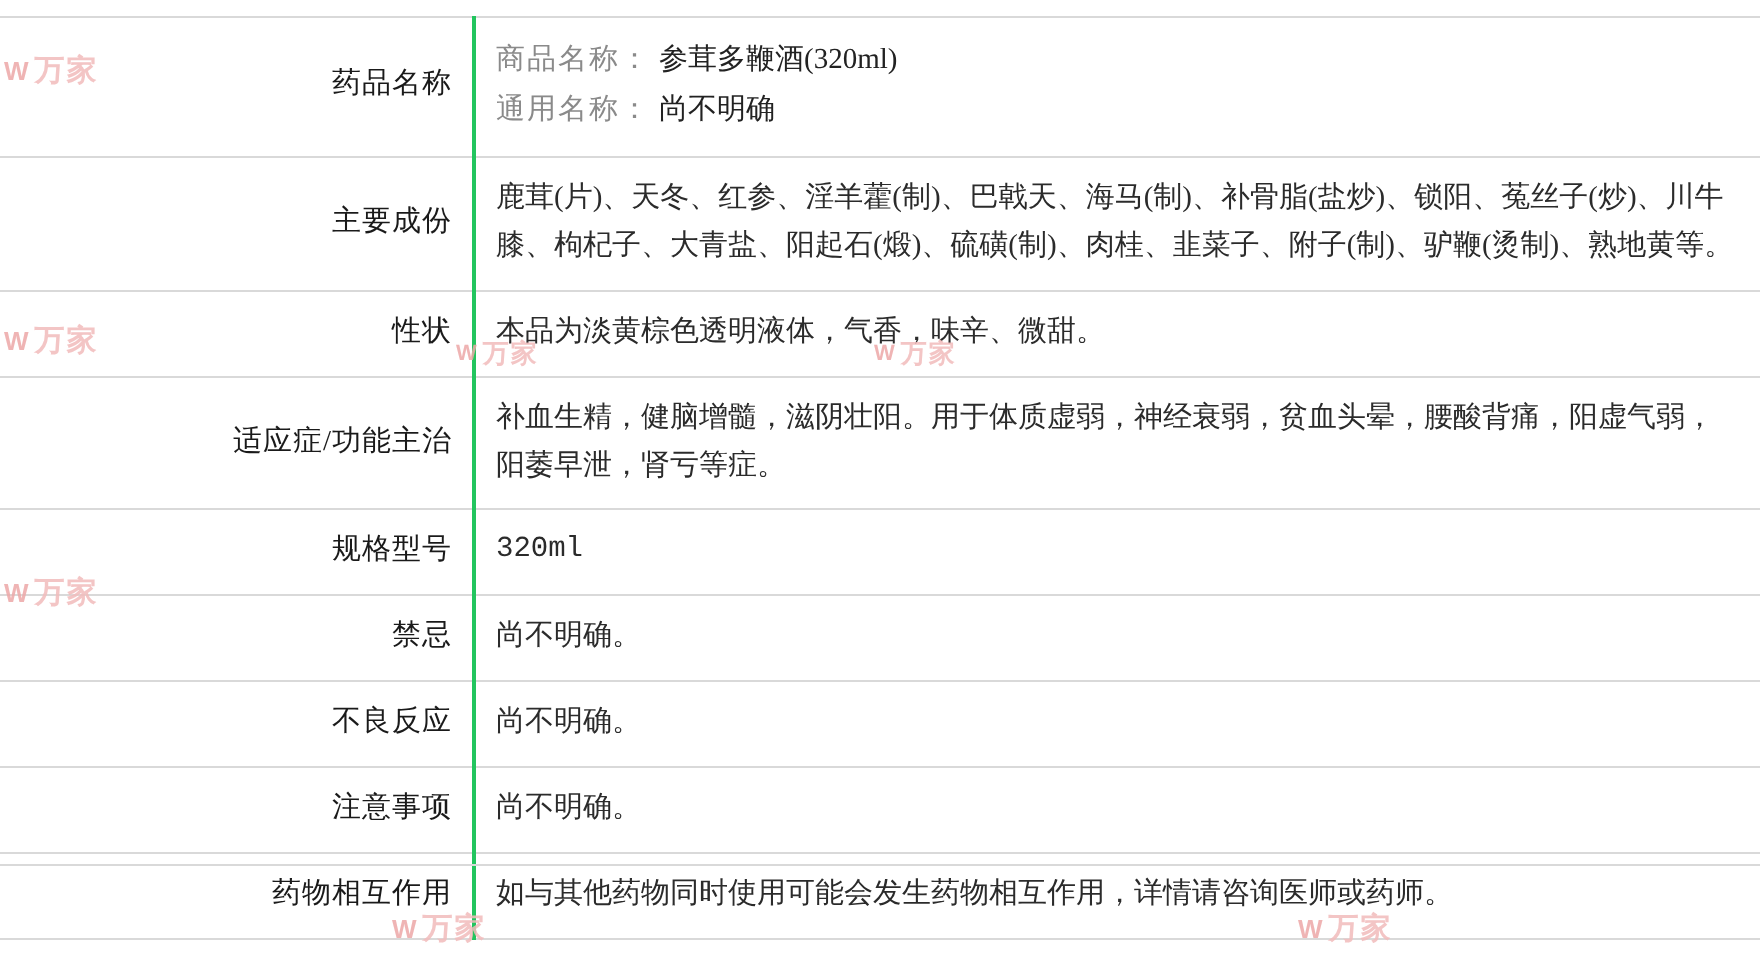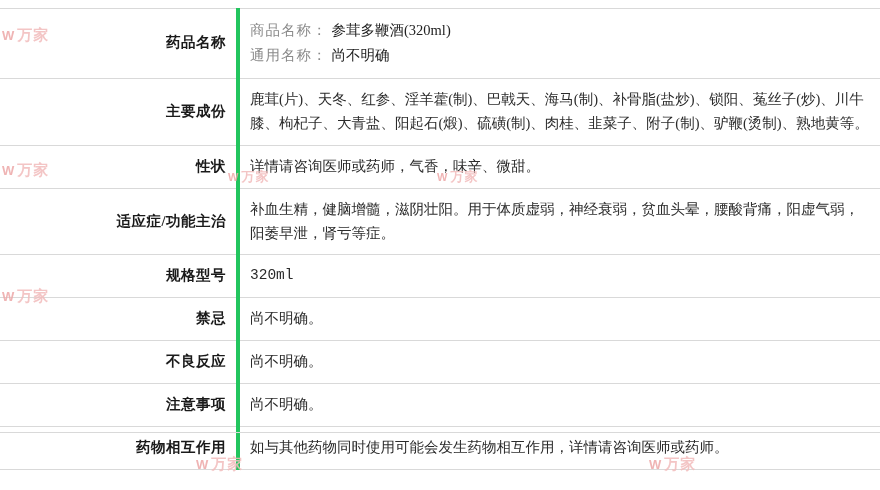--- a/index.html
+++ b/index.html
@@ -38,24 +38,24 @@
     border-bottom: 1px solid #d9d9d9;
     padding: 9px 10px 9px 10px;
     vertical-align: middle;
     font-size: 14.5px;
     line-height: 1.65;
   }
 
   td.label {
     width: 216px;
     text-align: right;
-    font-weight: bold;
+    font-weight: normal;
     padding-right: 14px;
     color: #1a1a1a;
-    border-right: 4px solid #22c55e;
+    border-right: 2px solid #22c55e;
     letter-spacing: 0.5px;
   }
 
   td.value {
     text-align: left;
     padding-left: 14px;
     color: #2b2b2b;
     margin-top: 43px;
   }
 
@@ -143,21 +143,21 @@
         </td>
       </tr>
 
       <tr class="row-tall">
         <td class="label">主要成份</td>
         <td class="value justify">鹿茸(片)、天冬、红参、淫羊藿(制)、巴戟天、海马(制)、补骨脂(盐炒)、锁阳、菟丝子(炒)、川牛膝、枸杞子、大青盐、阳起石(煅)、硫磺(制)、肉桂、韭菜子、附子(制)、驴鞭(烫制)、熟地黄等。</td>
       </tr>
 
       <tr>
         <td class="label">性状</td>
-        <td class="value">详情请咨询医师或药师，气香，味辛、微甜。</td>
+        <td class="value">本品为淡黄棕色透明液体，气香，味辛、微甜。</td>
       </tr>
 
       <tr class="row-tall">
         <td class="label">适应症/功能主治</td>
         <td class="value justify">补血生精，健脑增髓，滋阴壮阳。用于体质虚弱，神经衰弱，贫血头晕，腰酸背痛，阳虚气弱，阳萎早泄，肾亏等症。</td>
       </tr>
 
       <tr>
         <td class="label">规格型号</td>
         <td class="value mono">320ml</td>

